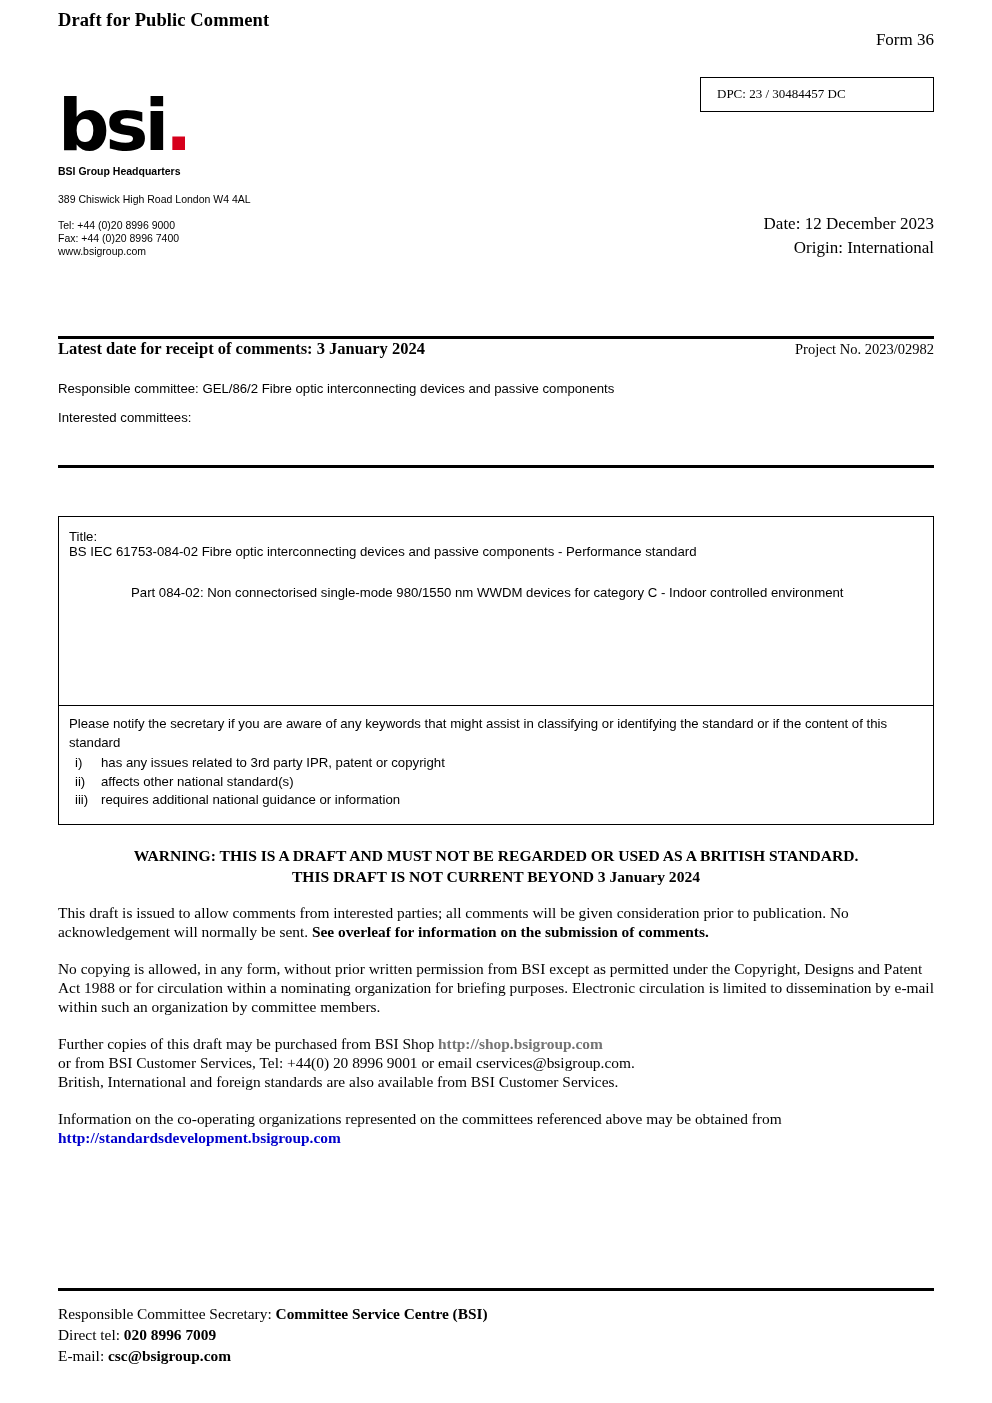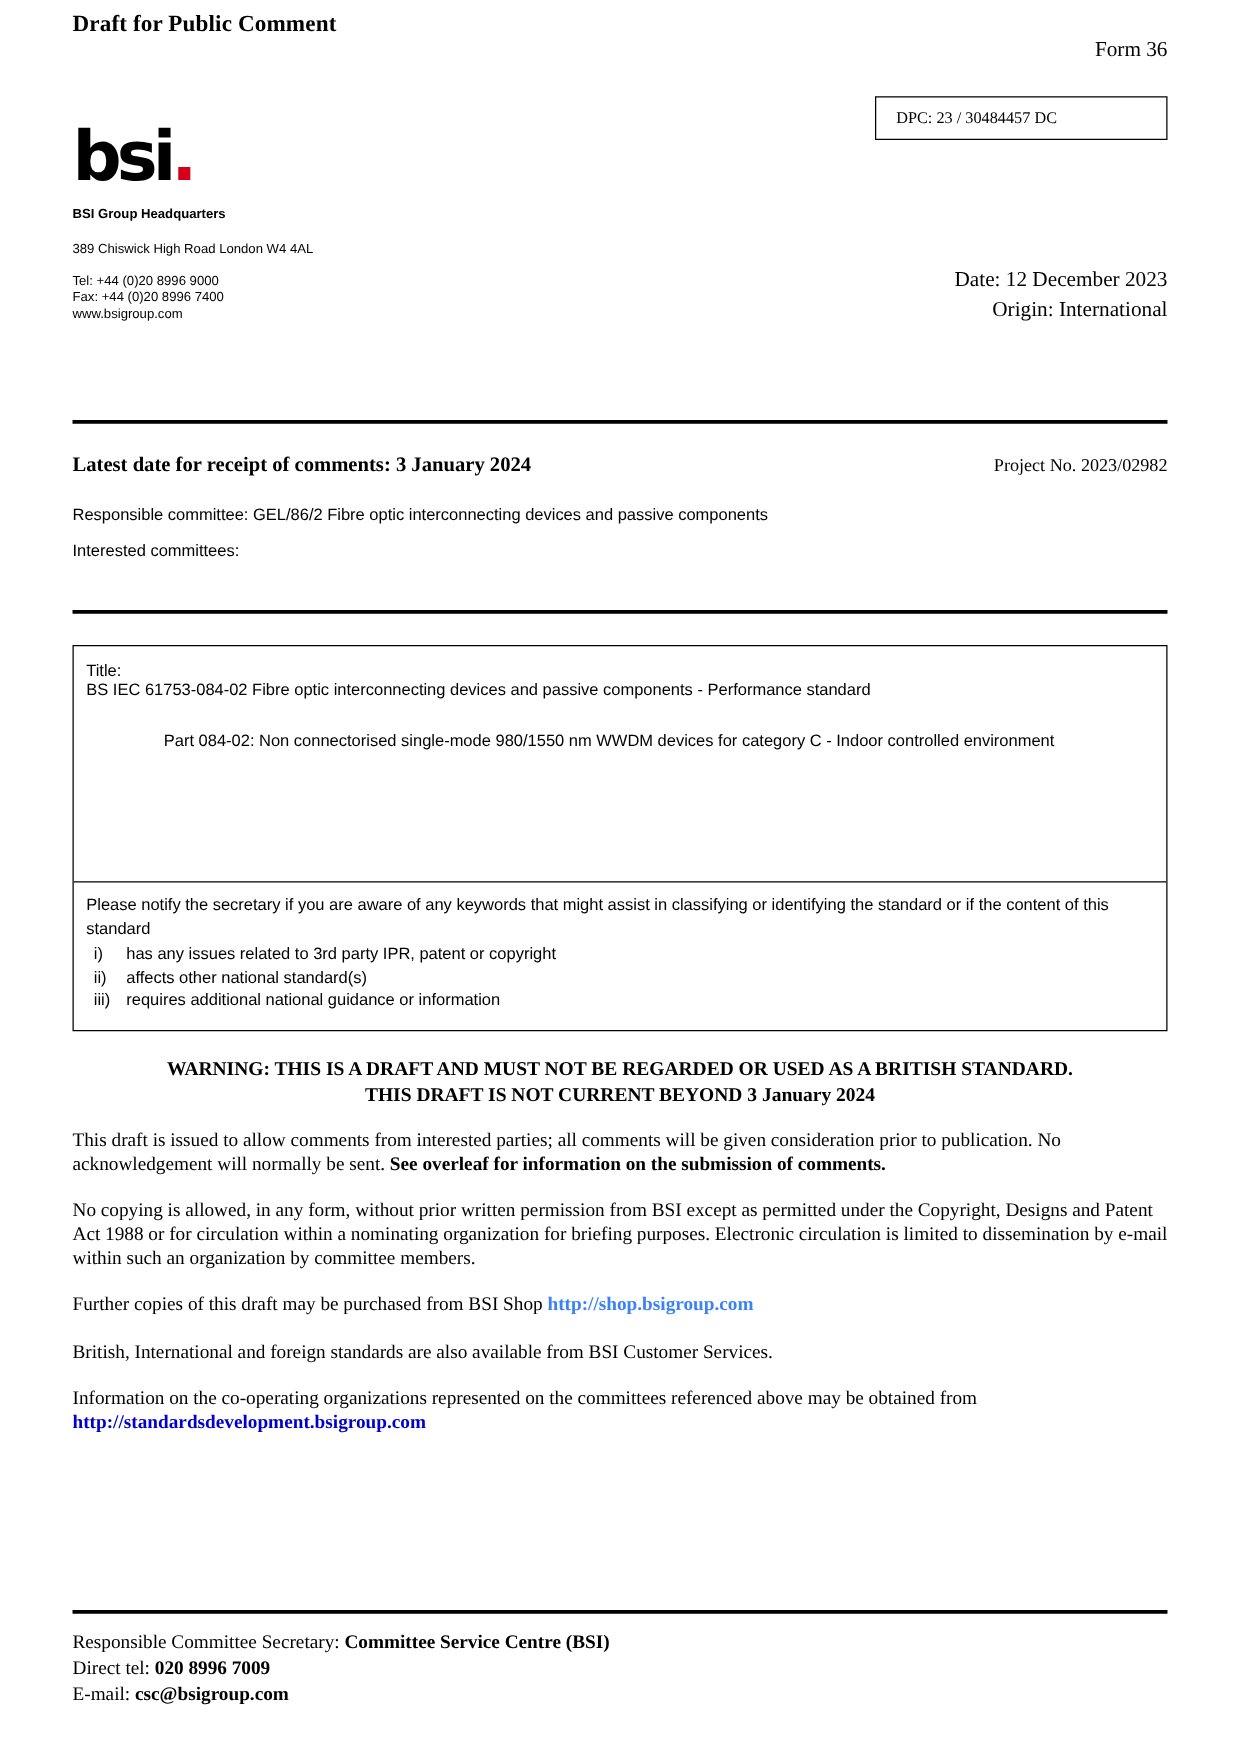--- a/index.html
+++ b/index.html
@@ -51,21 +51,21 @@
   }
   
   .logo-block {
     position: absolute;
     left: 58px;
     top: 86px;
   }
   .bsi-logo {
     font-family: "DejaVu Sans", sans-serif;
     font-weight: bold;
-    font-size: 55px;
+    font-size: 72px;
     letter-spacing: -4px;
     line-height: 78px;
     color: #000;
   }
   .bsi-dot {
     color: #d6001c;
   }
   .addr {
     font-family: "Liberation Sans", sans-serif;
     font-size: 10.5px;
@@ -97,21 +97,21 @@
   .sect-a {
     position: absolute;
     left: 58px;
     right: 58px;
     top: 336px;
   }
   .latest-row {
     display: flex;
     justify-content: space-between;
     align-items: baseline;
-    padding-top: 23px;
+    padding-top: 0;
   }
   .latest-left {
     font-weight: bold;
     font-size: 16.5px;
   }
   .latest-right {
     font-size: 14.5px;
   }
   .committee-line {
     font-family: "Liberation Sans", sans-serif;
@@ -198,21 +198,21 @@
     font-size: 15.4px;
     line-height: 19px;
   }
   .body-text p {
     margin: 0 0 18px 0;
   }
   .body-text b {
     font-weight: bold;
   }
   .link {
-    color: #3b82f6;
+    color: #737373;
     font-weight: bold;
     text-decoration: none;
   }
   .link-plain {
     color: #0000cc;
     font-weight: bold;
     text-decoration: none;
   }
   
   .footer-rule {
@@ -303,21 +303,21 @@
   <div class="warning">
     <div>WARNING: THIS IS A DRAFT AND MUST NOT BE REGARDED OR USED AS A BRITISH STANDARD.</div>
     <div>THIS DRAFT IS NOT CURRENT BEYOND 3 January 2024</div>
   </div>
 
   <div class="body-text">
     <p><span>This draft is issued to allow comments from interested parties; all comments will be given consideration prior to publication.  No acknowledgement will normally be sent. </span><b>See overleaf for information on the submission of comments.</b></p>
     <p>No copying is allowed, in any form, without prior written permission from BSI except as permitted under the Copyright, Designs and Patent Act 1988 or for circulation within a nominating organization for briefing purposes.  Electronic circulation is limited to dissemination by e-mail within such an organization by committee members.</p>
     <p>
       <span>Further copies of this draft may be purchased from BSI Shop </span><a class="link" href="#">http://shop.bsigroup.com</a><br>
-      <br>
+      <span>or from BSI Customer Services, Tel: +44(0) 20 8996 9001 or email cservices@bsigroup.com.</span><br>
       <span>British, International and foreign standards are also available from BSI Customer Services.</span>
     </p>
     <p>
       <span>Information on the co-operating organizations represented on the committees referenced above may be obtained from</span><br>
       <a class="link-plain" href="#">http://standardsdevelopment.bsigroup.com</a>
     </p>
   </div>
 
   <div class="footer-rule"></div>
   <div class="footer">

